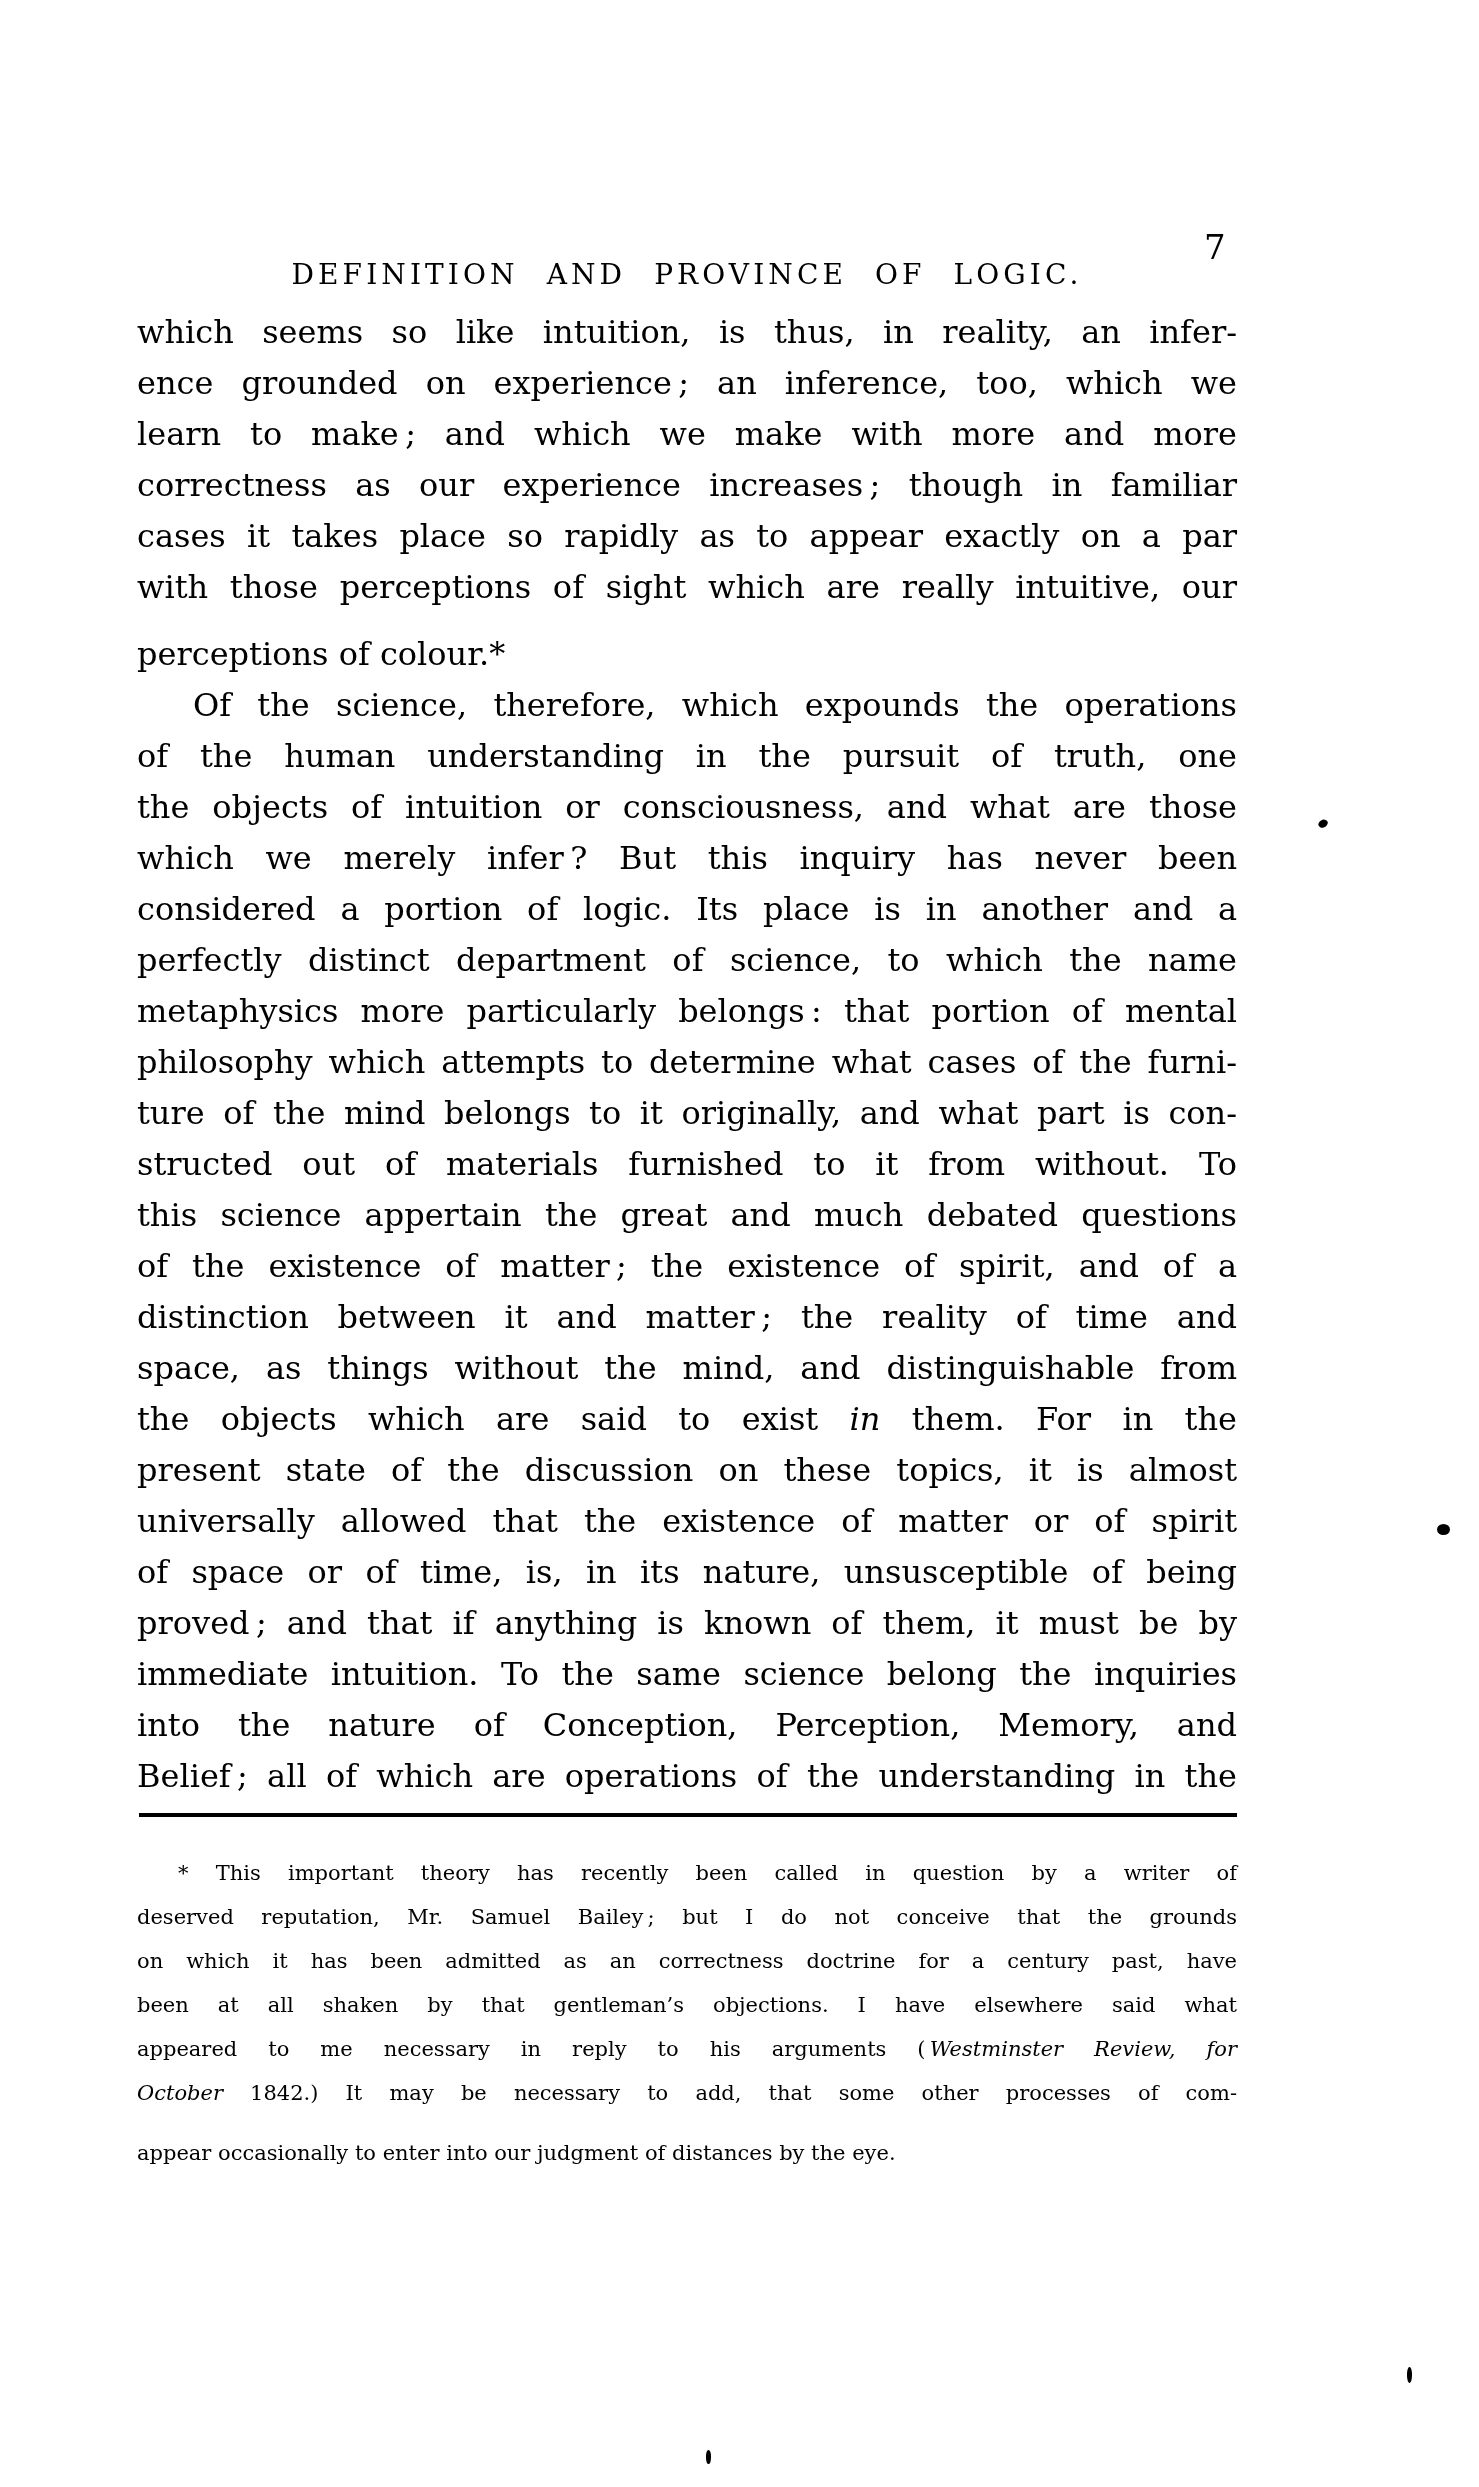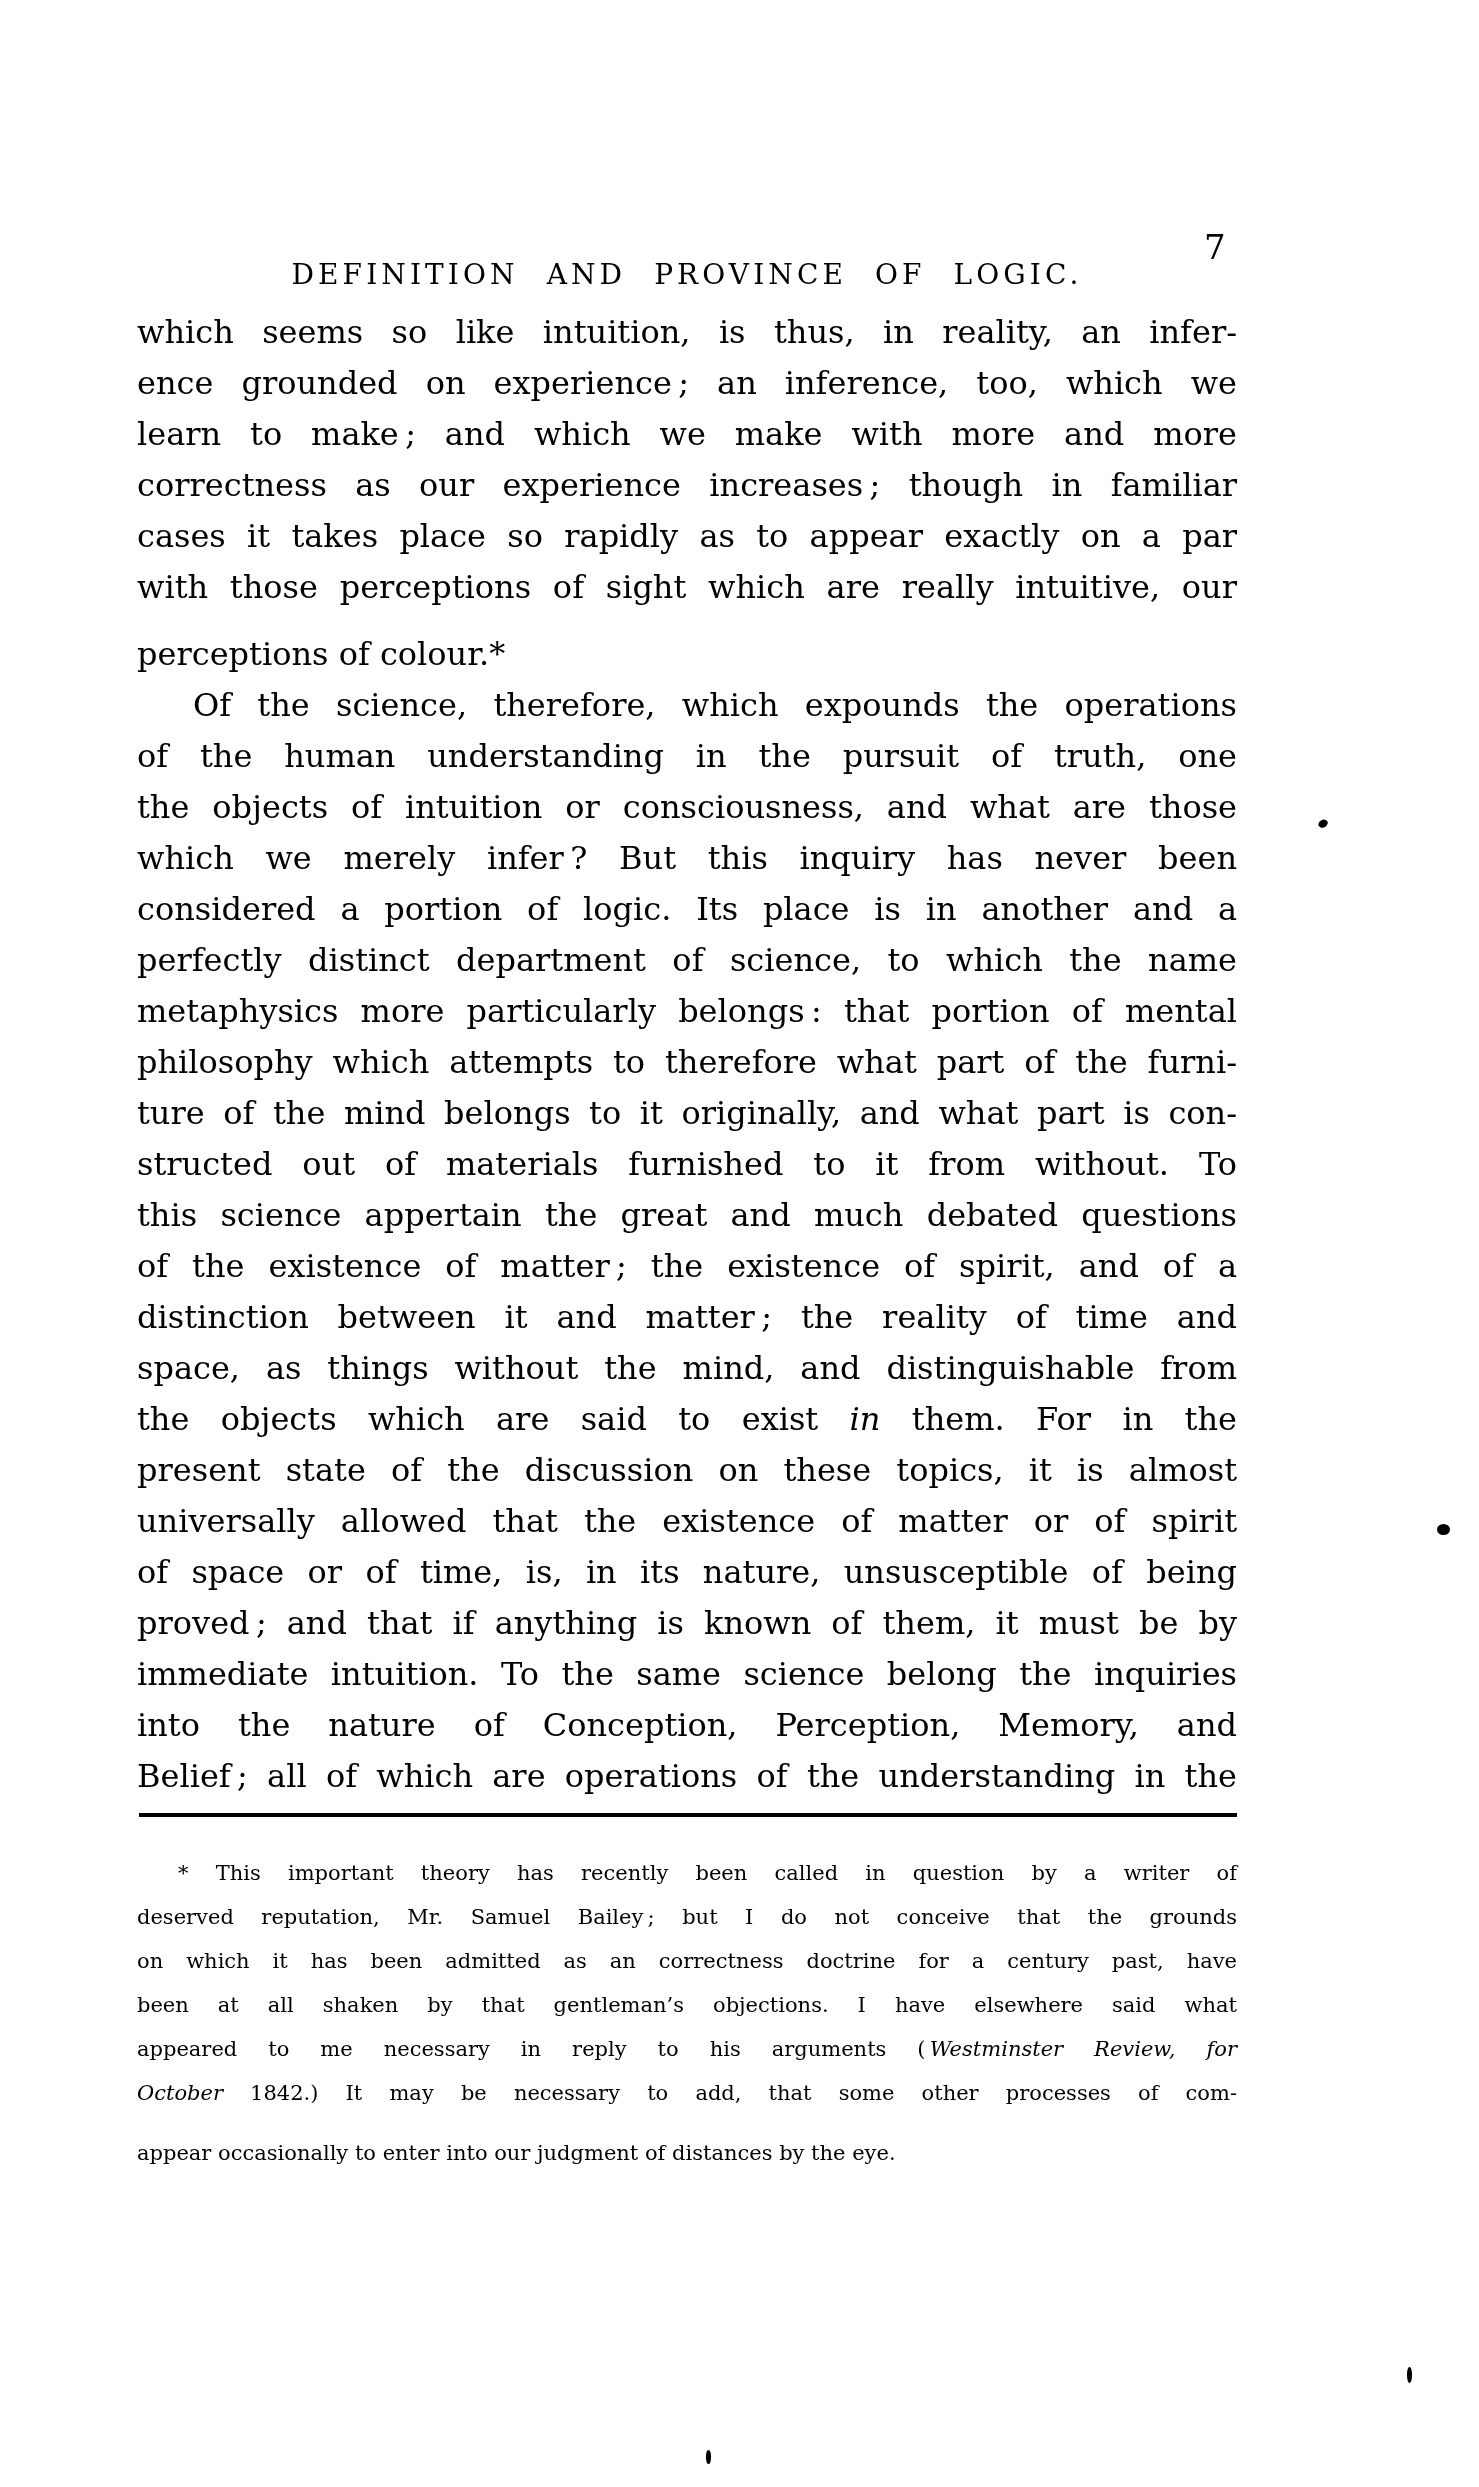--- a/index.html
+++ b/index.html
@@ -85,21 +85,21 @@
       <div class="line"><span>cases it takes place so rapidly as to appear exactly on a par</span></div>
       <div class="line"><span>with those perceptions of sight which are really intuitive, our</span></div>
       <div class="line par-end"><span>perceptions of colour.*</span></div>
       <div class="line indent"><span>Of the science, therefore, which expounds the operations</span></div>
       <div class="line"><span>of the human understanding in the pursuit of truth, one</span></div>
       <div class="line"><span>the objects of intuition or consciousness, and what are those</span></div>
       <div class="line"><span>which we merely infer ? But this inquiry has never been</span></div>
       <div class="line"><span>considered a portion of logic. Its place is in another and a</span></div>
       <div class="line"><span>perfectly distinct department of science, to which the name</span></div>
       <div class="line"><span>metaphysics more particularly belongs : that portion of mental</span></div>
-      <div class="line"><span>philosophy which attempts to therefore what part of the furni-</span></div>
+      <div class="line"><span>philosophy which attempts to determine what cases of the furni-</span></div>
       <div class="line"><span>ture of the mind belongs to it originally, and what part is con-</span></div>
       <div class="line"><span>structed out of materials furnished to it from without. To</span></div>
       <div class="line"><span>this science appertain the great and much debated questions</span></div>
       <div class="line"><span>of the existence of matter ; the existence of spirit, and of a</span></div>
       <div class="line"><span>distinction between it and matter ; the reality of time and</span></div>
       <div class="line"><span>space, as things without the mind, and distinguishable from</span></div>
       <div class="line"><span>the objects which are said to exist </span><span class="it">in</span><span> them. For in the</span></div>
       <div class="line"><span>present state of the discussion on these topics, it is almost</span></div>
       <div class="line"><span>universally allowed that the existence of matter or of spirit</span></div>
       <div class="line"><span>of space or of time, is, in its nature, unsusceptible of being</span></div>

